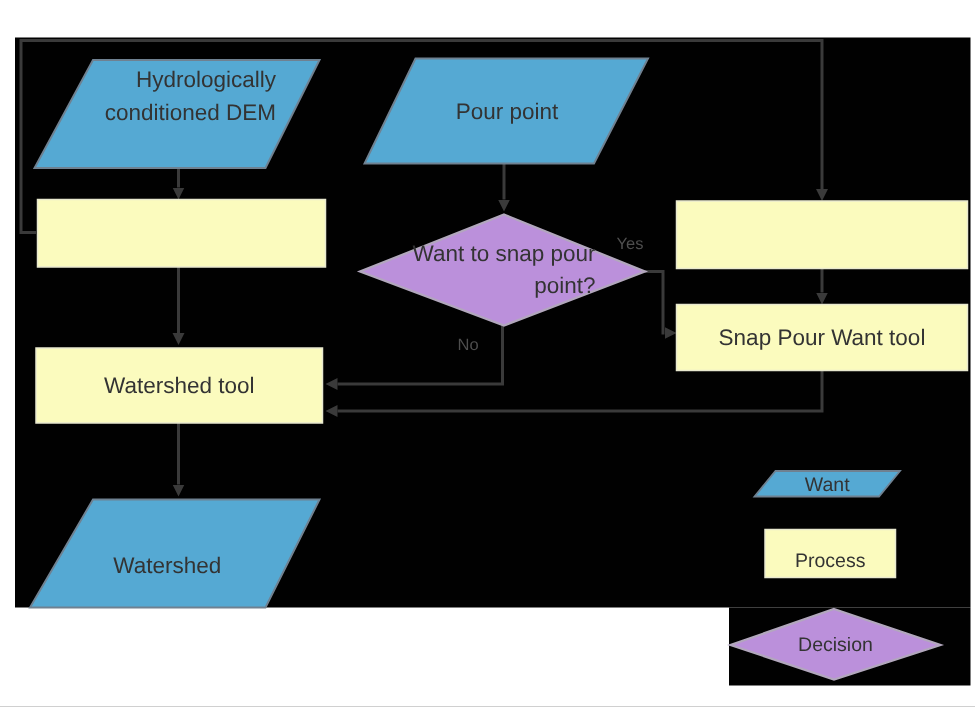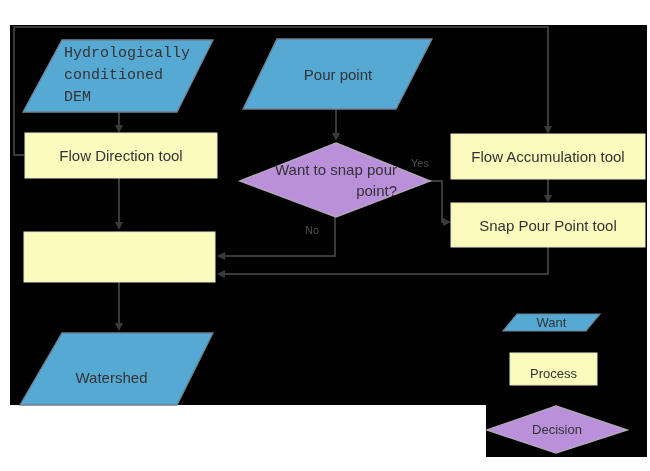--- a/index.html
+++ b/index.html
@@ -15,21 +15,21 @@
     background:var(--page-bg);
     font-family:"Liberation Sans","DejaVu Sans",sans-serif;
     color:var(--text);
   }
   #stage svg{position:absolute;left:0;top:0;}
   .lbl{
     position:absolute;display:flex;align-items:center;justify-content:center;
     text-align:right;font-size:15px;line-height:21px;color:var(--text);
     white-space:pre-line;
   }
-  .lbl.block{display:block;text-align:left;line-height:22px;font-family:Liberation Mono, monospace;}
+  .lbl.block{display:block;text-align:right;line-height:22px;}
   .lbl.small{font-size:13px;line-height:15px;}
   .edge-lbl{
     position:absolute;font-size:11px;line-height:13px;
     color:var(--edge-label-text);display:block;text-align:left;
   }
 </style>
 </head>
 <body>
 
 <div id="stage">
@@ -65,23 +65,22 @@
     <polygon points="62,333 213,333 177,405 20,405" style="fill:var(--shape-blue);stroke:var(--shape-blue-border);stroke-width:1.3"></polygon>
     <polygon points="336,143 430,181 336,217 240,181" style="fill:var(--shape-purple);stroke:var(--shape-purple-border);stroke-width:1.5"></polygon>
 
     <polygon points="517,314 600,314 586,331 503,331" style="fill:var(--shape-blue);stroke:var(--shape-blue-border);stroke-width:1.2"></polygon>
     <rect x="510" y="353" width="87" height="32" style="fill:var(--shape-yellow);stroke:var(--shape-yellow-border);stroke-width:1"></rect>
     <polygon points="556,406 627,430 556,453 487,430" style="fill:var(--shape-purple);stroke:var(--shape-purple-border);stroke-width:1.5"></polygon>
   </svg>
 
   <div class="lbl block" style="left:64px;top:43px;width:120px;height:68px">Hydrologically conditioned DEM</div>
   <div class="lbl" style="left:258px;top:39px;width:160px;height:70px">Pour point</div>
-  <div class="lbl" style="left:25px;top:133px;width:192px;height:45px">Flow Direction tool</div>
-  <div class="lbl" style="left:451px;top:134px;width:194px;height:45px">Flow Accumulation tool</div>
-  <div class="lbl" style="left:451px;top:203px;width:194px;height:44px">Snap Pour Point tool</div>
+  <div class="lbl" style="left:451px;top:203px;width:194px;height:44px">Snap Pour Want tool</div>
+  <div class="lbl" style="left:24px;top:232px;width:191px;height:50px">Watershed tool</div>
   <div class="lbl" style="left:34px;top:333px;width:155px;height:88px">Watershed</div>
   <div class="lbl" style="left:250px;top:143px;width:147px;height:74px">Want to snap pour point?</div>
 
   <div class="edge-lbl" style="left:411px;top:157px">Yes</div>
   <div class="edge-lbl" style="left:305px;top:224px">No</div>
 
   <div class="lbl small" style="left:503px;top:314px;width:97px;height:17px">Want</div>
   <div class="lbl small" style="left:510px;top:353px;width:87px;height:40px">Process</div>
   <div class="lbl small" style="left:487px;top:407px;width:140px;height:45px">Decision</div>
 

